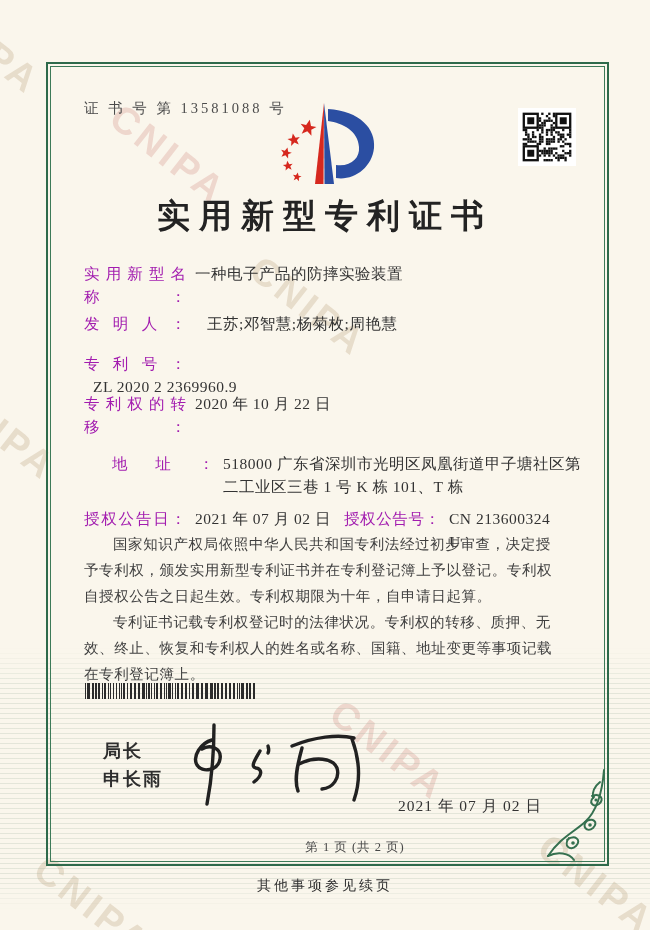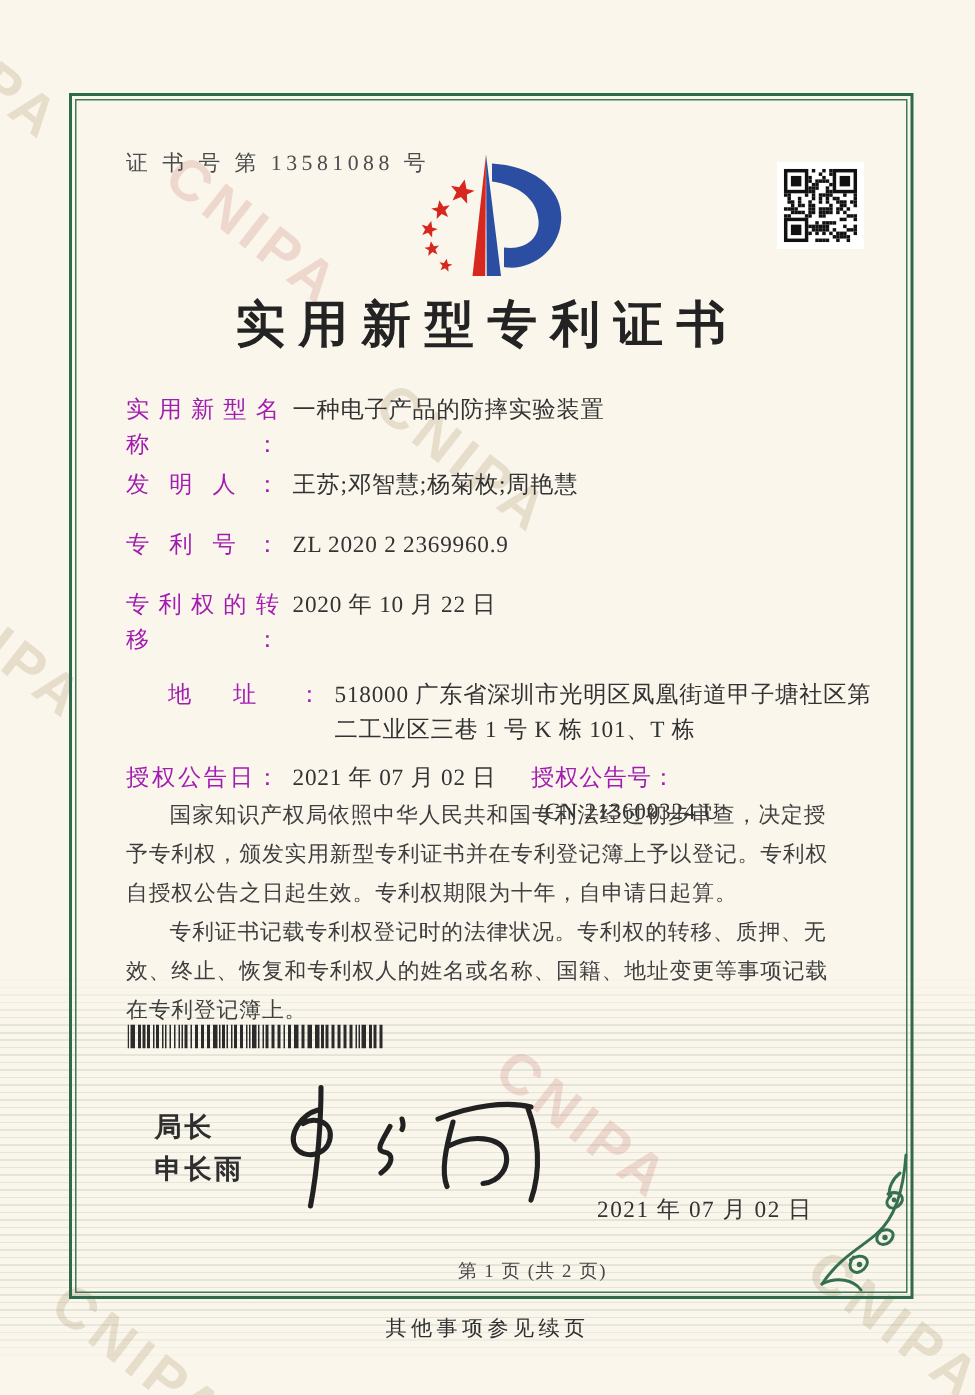--- a/index.html
+++ b/index.html
@@ -27,21 +27,21 @@
   
   .cert-no{position:absolute; left:84px; top:99px; font-size:14.5px; letter-spacing:3px; color:#4c4c4c;}
   .logo{position:absolute; left:266px; top:100px;}
   .qr{position:absolute; left:518px; top:108px; width:58px; height:58px; background:#fff;}
   .title{position:absolute; left:0; top:194px; width:650px; text-align:center;
     font-size:33px; font-weight:bold; letter-spacing:9px; color:#232323;}
   
   .frow{position:absolute; left:84px; width:472px; display:flex; font-size:15.5px; line-height:23px; color:#333;}
   .flabel{flex:none; width:102px; text-align:justify; text-align-last:justify; color:#a21caf;}
   .fvalue{flex:1; margin-left:9px; letter-spacing:0.5px;}
-  .grant2{position:absolute; left:270px; top:0; display:flex; width:210px;flex-direction:column;}
+  .grant2{position:absolute; left:260px; top:0; display:flex; width:210px;}
   .grant2 .flabel{width:96px;}
   
   .paras{position:absolute; left:84px; top:531px; width:476px; font-size:14.5px;
     line-height:26px; color:#3f3f3f; letter-spacing:0.6px;}
   .paras p{margin:0; text-indent:2em;}
   
   .barcode{position:absolute; left:85px; top:683px; width:174px; height:16px;}
   .signer{position:absolute; left:87px; top:737px; font-family:"Liberation Sans","DejaVu Sans",sans-serif;
     font-size:18px; font-weight:600; color:#2e2e2e; line-height:28px; letter-spacing:2px;margin-left:16px;}
   .signature{position:absolute; left:172px; top:718px;}
@@ -243,25 +243,25 @@
         <rect x="4" y="18" width="3" height="3" fill="#111"></rect>
       </svg>
   </div>
 
   <div class="title">实用新型专利证书</div>
 
   <div class="frow" style="top:262px;">
     <span class="flabel">实用新型名称：</span>
     <span class="fvalue">一种电子产品的防摔实验装置</span>
   </div>
-  <div class="frow" style="top:312px;">
+  <div class="frow" style="top:312px;gap:12px;">
     <span class="flabel">发明人：</span>
     <span class="fvalue">王苏;邓智慧;杨菊枚;周艳慧</span>
   </div>
-  <div class="frow" style="top:352px;">
+  <div class="frow" style="top:352px;flex-direction:column;">
     <span class="flabel">专利号：</span>
     <span class="fvalue">ZL 2020 2 2369960.9</span>
   </div>
   <div class="frow" style="top:392px;">
     <span class="flabel">专利权的转移：</span>
     <span class="fvalue">2020 年 10 月 22 日</span>
   </div>
   <div class="frow" style="top:452px;margin-left:28px;">
     <span class="flabel">地址：</span>
     <span class="fvalue">518000 广东省深圳市光明区凤凰街道甲子塘社区第二工业区三巷 1 号 K 栋 101、T 栋</span>

